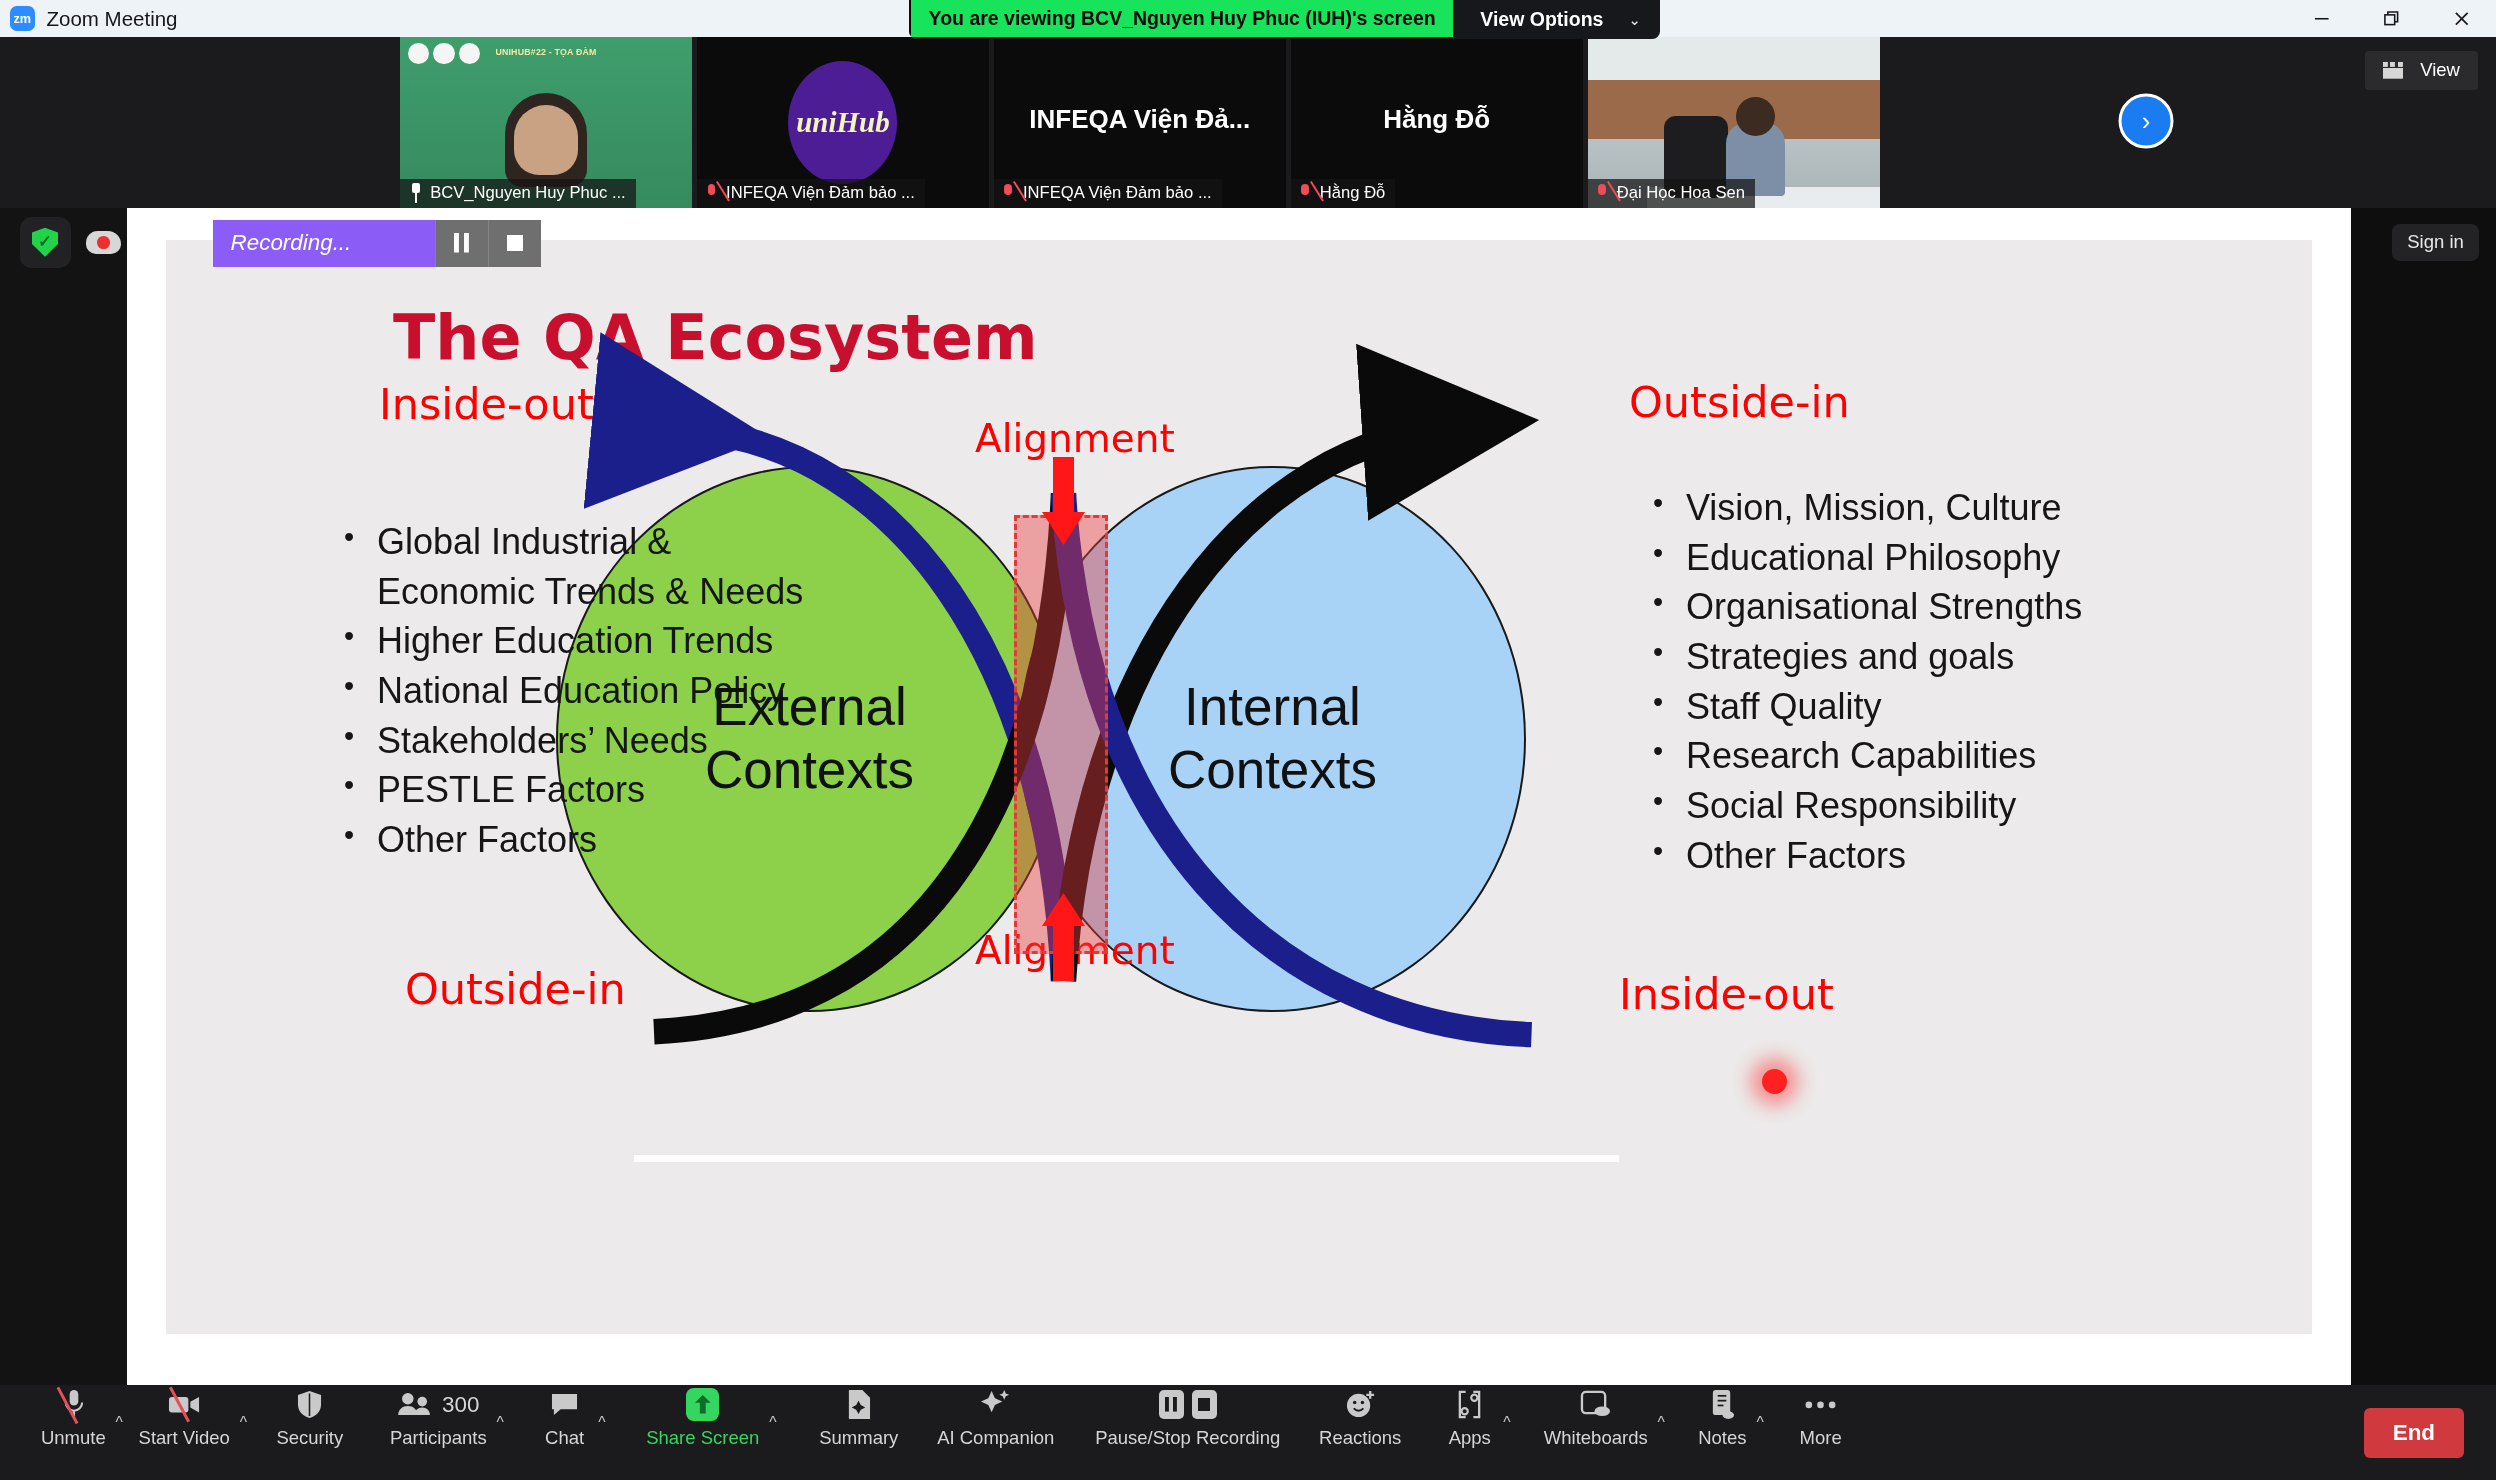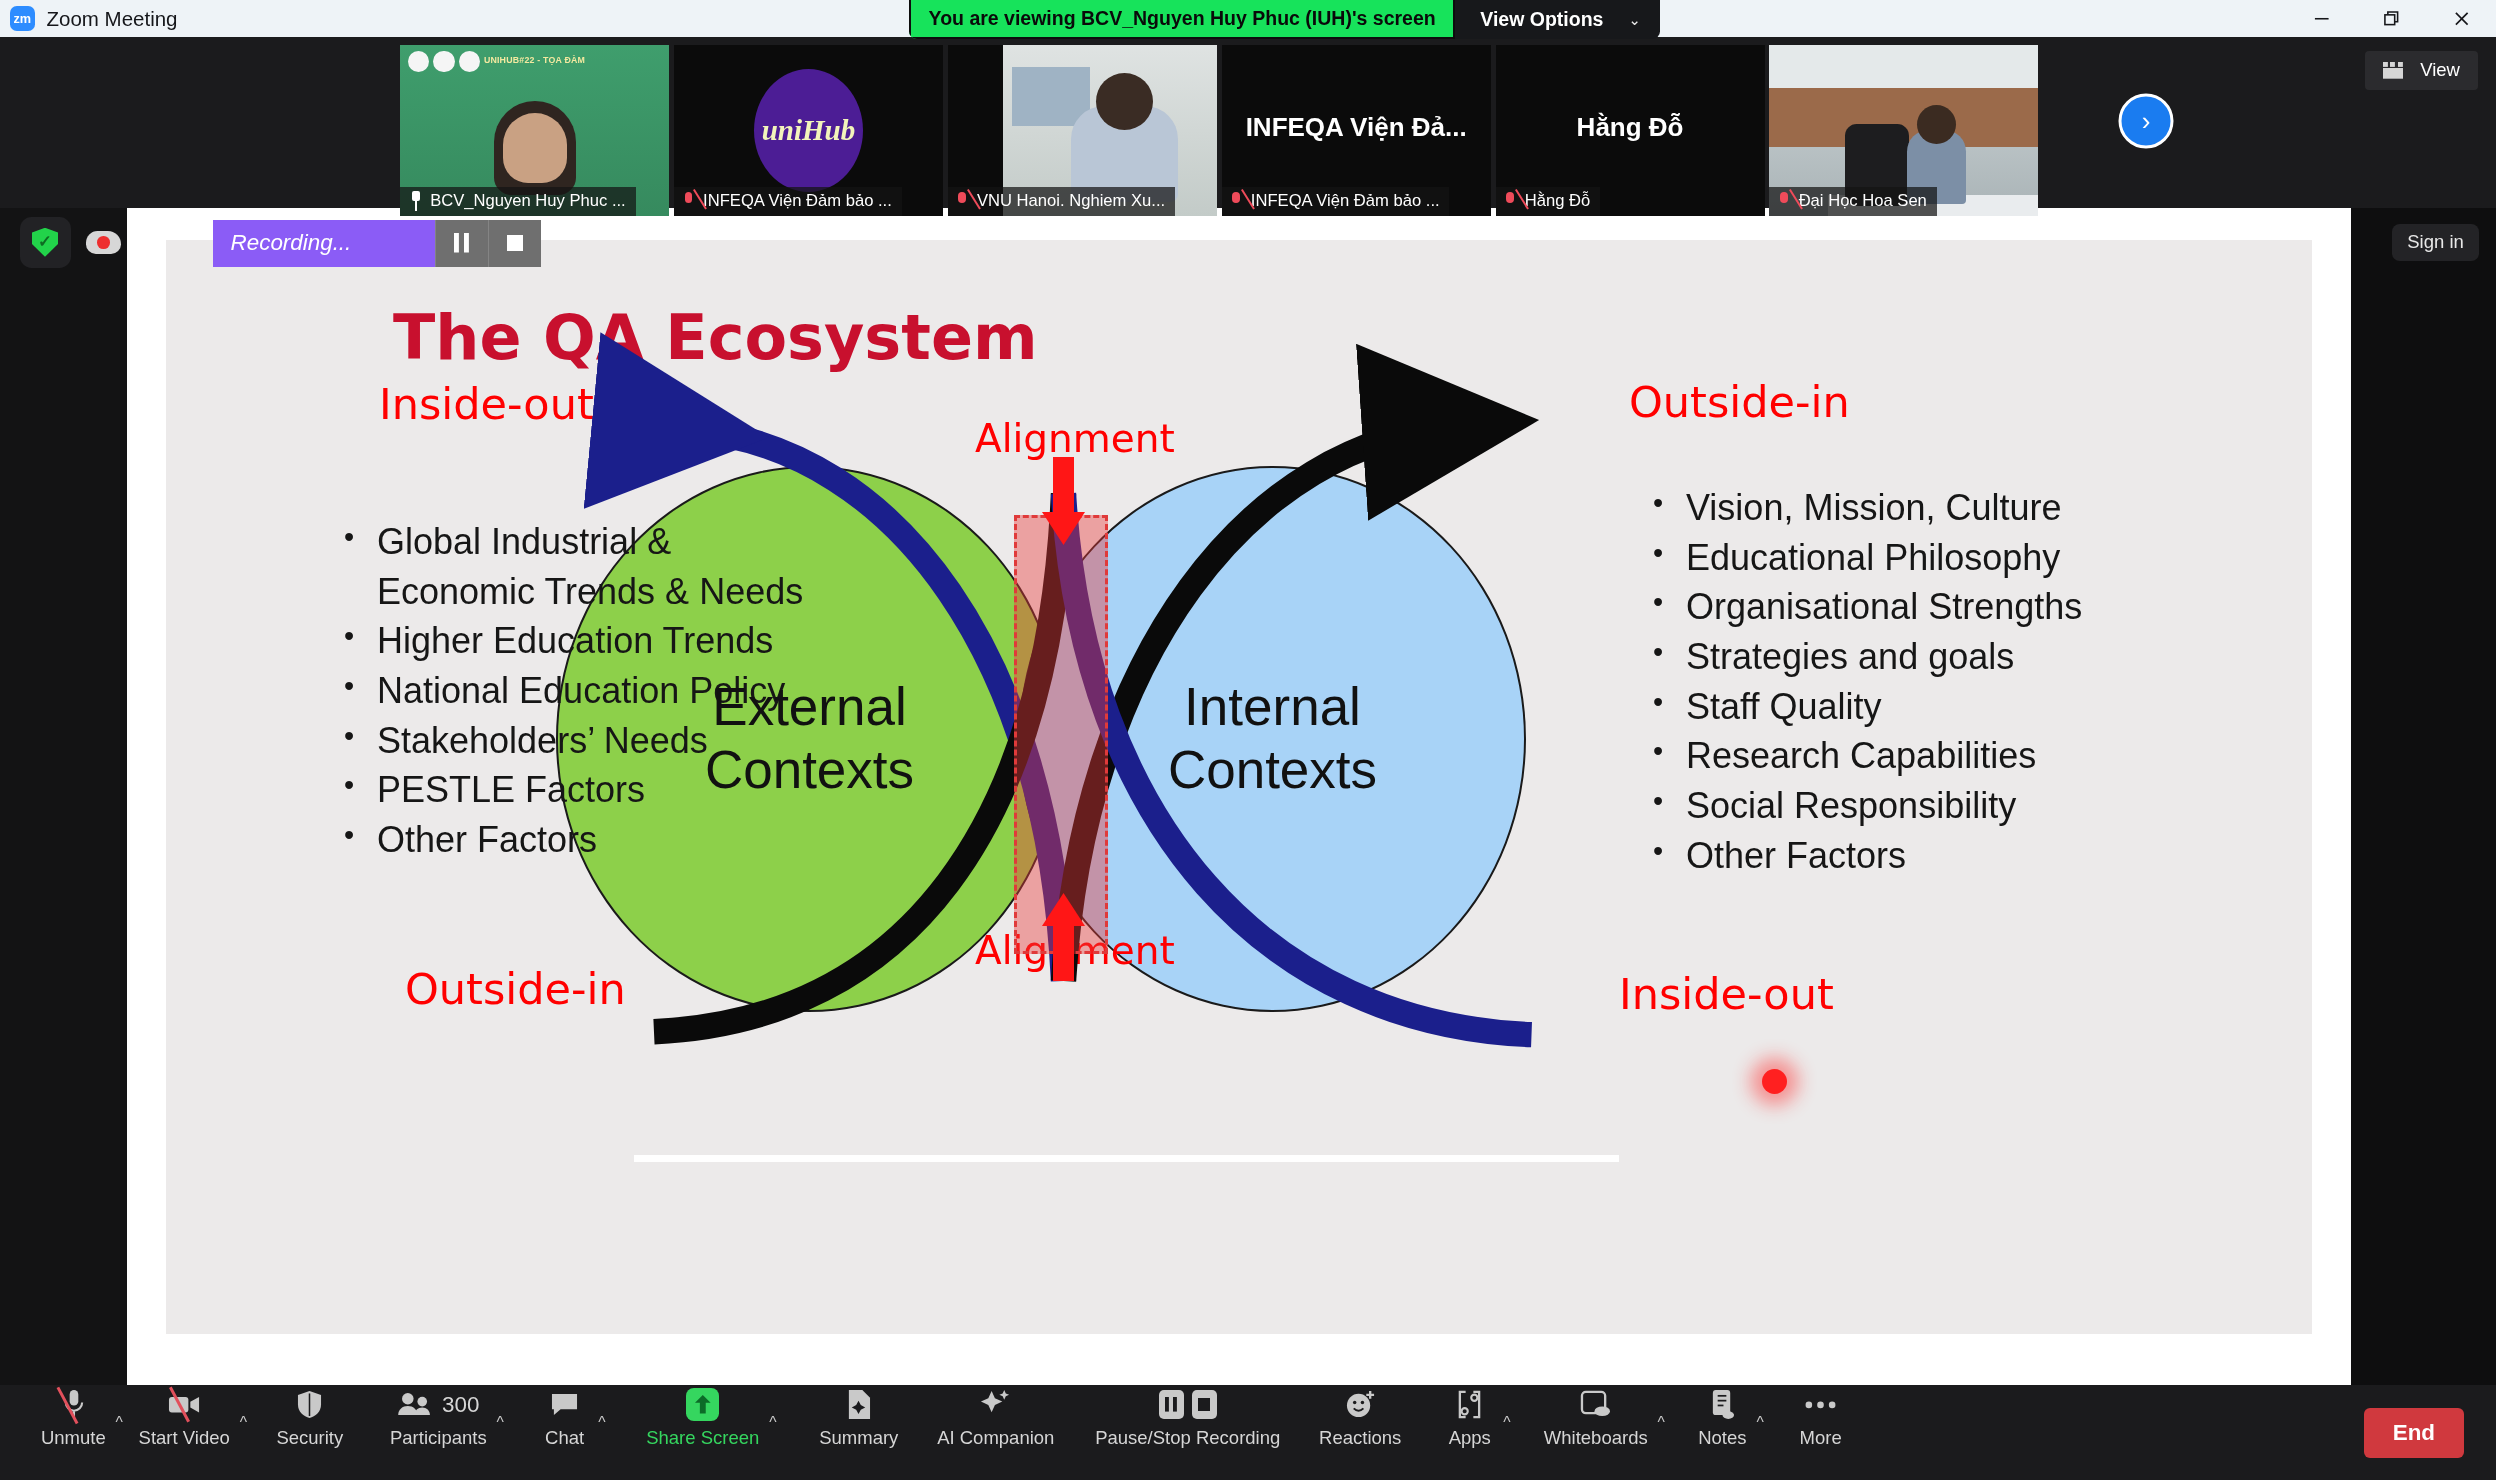--- a/index.html
+++ b/index.html
@@ -63,22 +63,22 @@
   .view-grid-ico {
     width: 20.5px; height: 17.6px;
     background:
       linear-gradient(#d6d6d6,#d6d6d6) 0 0/4.9px 4.9px no-repeat,
       linear-gradient(#d6d6d6,#d6d6d6) 7.8px 0/4.9px 4.9px no-repeat,
       linear-gradient(#d6d6d6,#d6d6d6) 15.6px 0/4.9px 4.9px no-repeat,
       linear-gradient(#d6d6d6,#d6d6d6) 0 6.8px/20.5px 10.7px no-repeat;
   }
   .thumbs { position: absolute; top: 0; left: 400px; height: 171px; display: flex; }
   .thumb {
-    position: relative; width: 269px; height: 171px; margin-right: 4.9px;
-    background: #0b0b0b; overflow: hidden; margin-top: 8px;
+    position: relative; width: 292px; height: 171px; margin-right: 4.9px;
+    background: #0b0b0b; overflow: hidden;
   }
   .thumb.active { outline: 2.9px solid #9acd32; outline-offset: -2.9px; }
   .thumb-name {
     position: absolute; left: 0; bottom: 0;
     display: flex; align-items: center; gap: 6.8px;
     background: rgba(20,20,20,.72); color: #fff;
     font-size: 16.6px; padding: 3.9px 9.8px 4.9px 7.8px;
     max-width: 100%; white-space: nowrap; overflow: hidden;
   }
   .mic-off { width: 14.6px; height: 19.5px; position: relative; flex: none; }
@@ -336,32 +336,20 @@
         <div class="circ">
             <span>uniHub</span>
           </div>
       </div>
       <div class="thumb-name">
         <span class="mic-off"></span>
         <span>INFEQA Viện Đảm bảo ...</span>
       </div>
     </div>
 
-    <div class="thumb">
-      <div class="th3">
-        <div class="room"></div>
-          <div class="shelf"></div>
-          <div class="person"></div>
-          <div class="phead"></div>
-      </div>
-      <div class="thumb-name">
-        <span class="mic-off"></span>
-        <span>VNU Hanoi. Nghiem Xu...</span>
-      </div>
-    </div>
 
     <div class="thumb">
       <div class="center-label">INFEQA Viện Đả...</div>
       <div class="thumb-name">
         <span class="mic-off"></span>
         <span>INFEQA Viện Đảm bảo ...</span>
       </div>
     </div>
 
     <div class="thumb">

